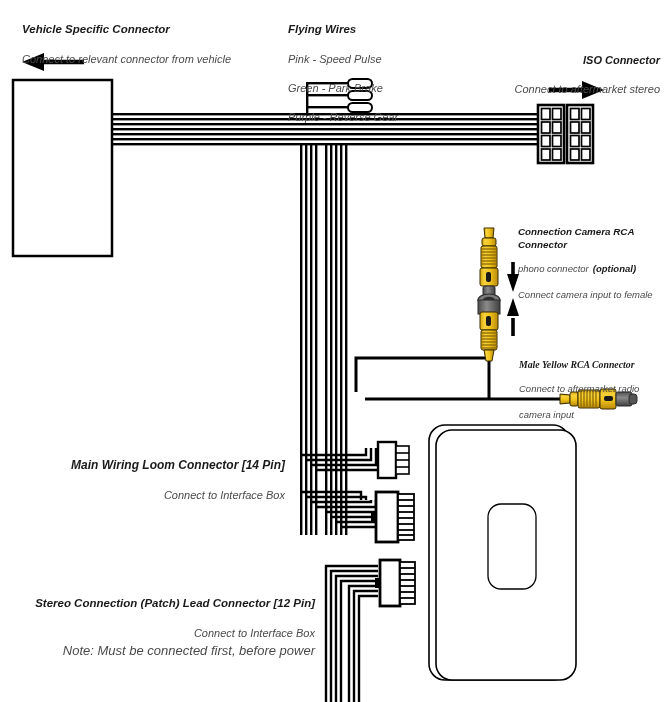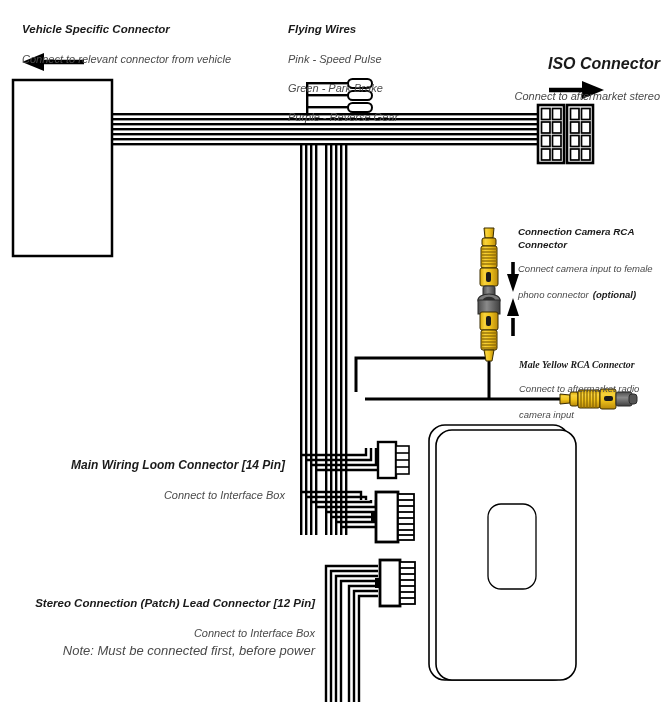--- a/index.html
+++ b/index.html
@@ -40,21 +40,21 @@
   .lbl .bolder { font-weight: bold; color:#1a1a1a; }
   .t-left  { text-align: left; }
   .t-right { text-align: right; }
 
   
   #lbl-vehicle   { left: 22px;  top: 7px;   width: 240px; font-size: 11px; }
   #lbl-vehicle .hd { font-size: 11.5px; }
   #lbl-flying    { left: 288px; top: 7px;   width: 145px; font-size: 11px; }
   #lbl-flying .hd{ font-size: 11.5px; }
   #lbl-iso       { left: 440px; top: 38px;  width: 220px; font-size: 11px; }
-  #lbl-iso .hd   { font-size: 16px; }
+  #lbl-iso .hd   { font-size: 11px; }
   #lbl-camrca    { left: 518px; top: 212px; width: 150px; font-size: 9.5px; }
   #lbl-camrca .hd{ font-size: 9.8px; }
   #lbl-malerca   { left: 519px; top: 345px; width: 145px; font-size: 9.5px; }
   #lbl-malerca .hd{ font-size: 9.8px; font-family: Liberation Serif, serif; }
   #lbl-loom      { left: 60px;  top: 443px; width: 225px; font-size: 11px; }
   #lbl-loom .hd  { font-size: 12px; }
   #lbl-patch     { left: 25px;  top: 581px; width: 290px; font-size: 11px; }
   #lbl-patch .hd { font-size: 11.5px; }
   #lbl-note      { left: 60px;  top: 625px; width: 255px; font-size: 13px; }
   svg.layer {
@@ -331,22 +331,22 @@
     <span class="sub">Connect to relevant connector from vehicle</span>
   </div>
 
   <div class="lbl t-right" id="lbl-iso">
     <span class="hd">ISO Connector</span>
     <span class="sub">Connect to aftermarket stereo</span>
   </div>
 
   <div class="lbl t-left" id="lbl-camrca">
     <span class="hd">Connection Camera RCA Connector</span>
+    <span class="sub"><span>phono connector</span><span class="bolder" style="margin-left:4px;">(optional)</span></span>
     <span class="sub">Connect camera input to female</span>
-    <span class="sub"><span>phono connector</span><span class="bolder" style="margin-left:4px;">(optional)</span></span>
   </div>
 
   <div class="lbl t-left" id="lbl-malerca">
     <span class="hd">Male Yellow RCA Connector</span>
     <span class="sub">Connect to aftermarket radio</span>
     <span class="sub">camera input</span>
   </div>
 
   <div class="lbl t-right" id="lbl-loom">
     <span class="hd">Main Wiring Loom Connector [14 Pin]</span>

